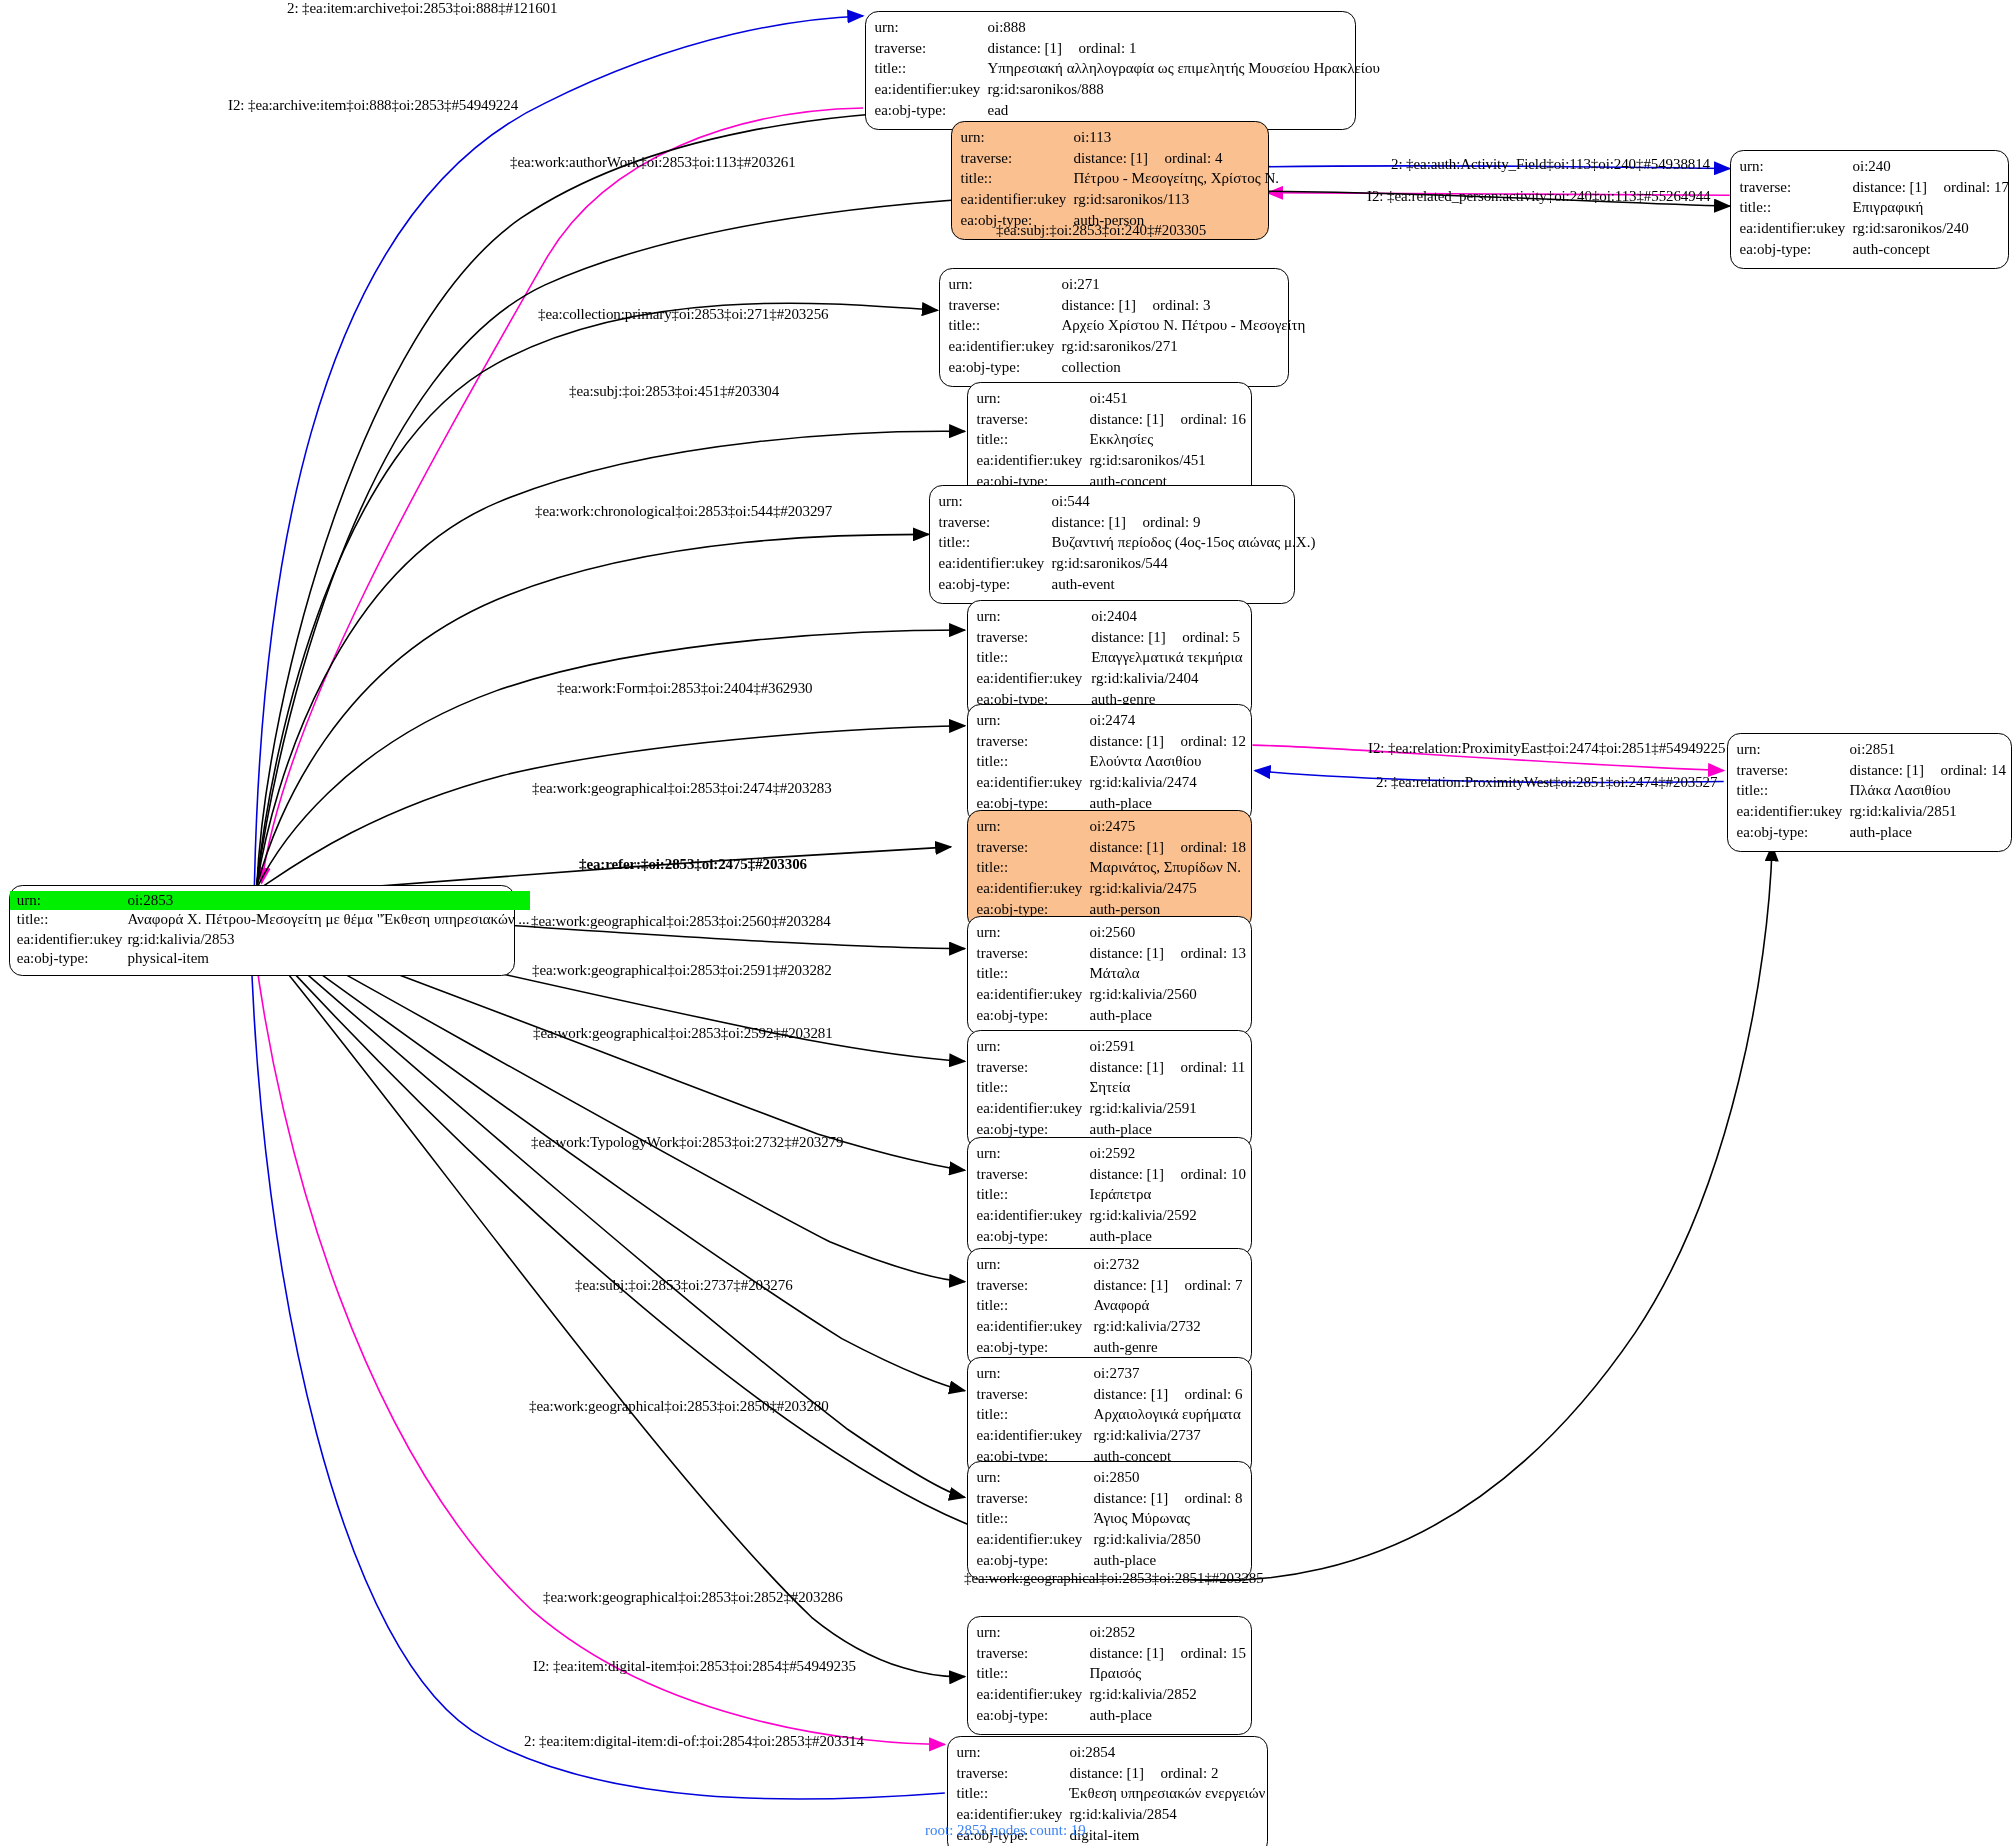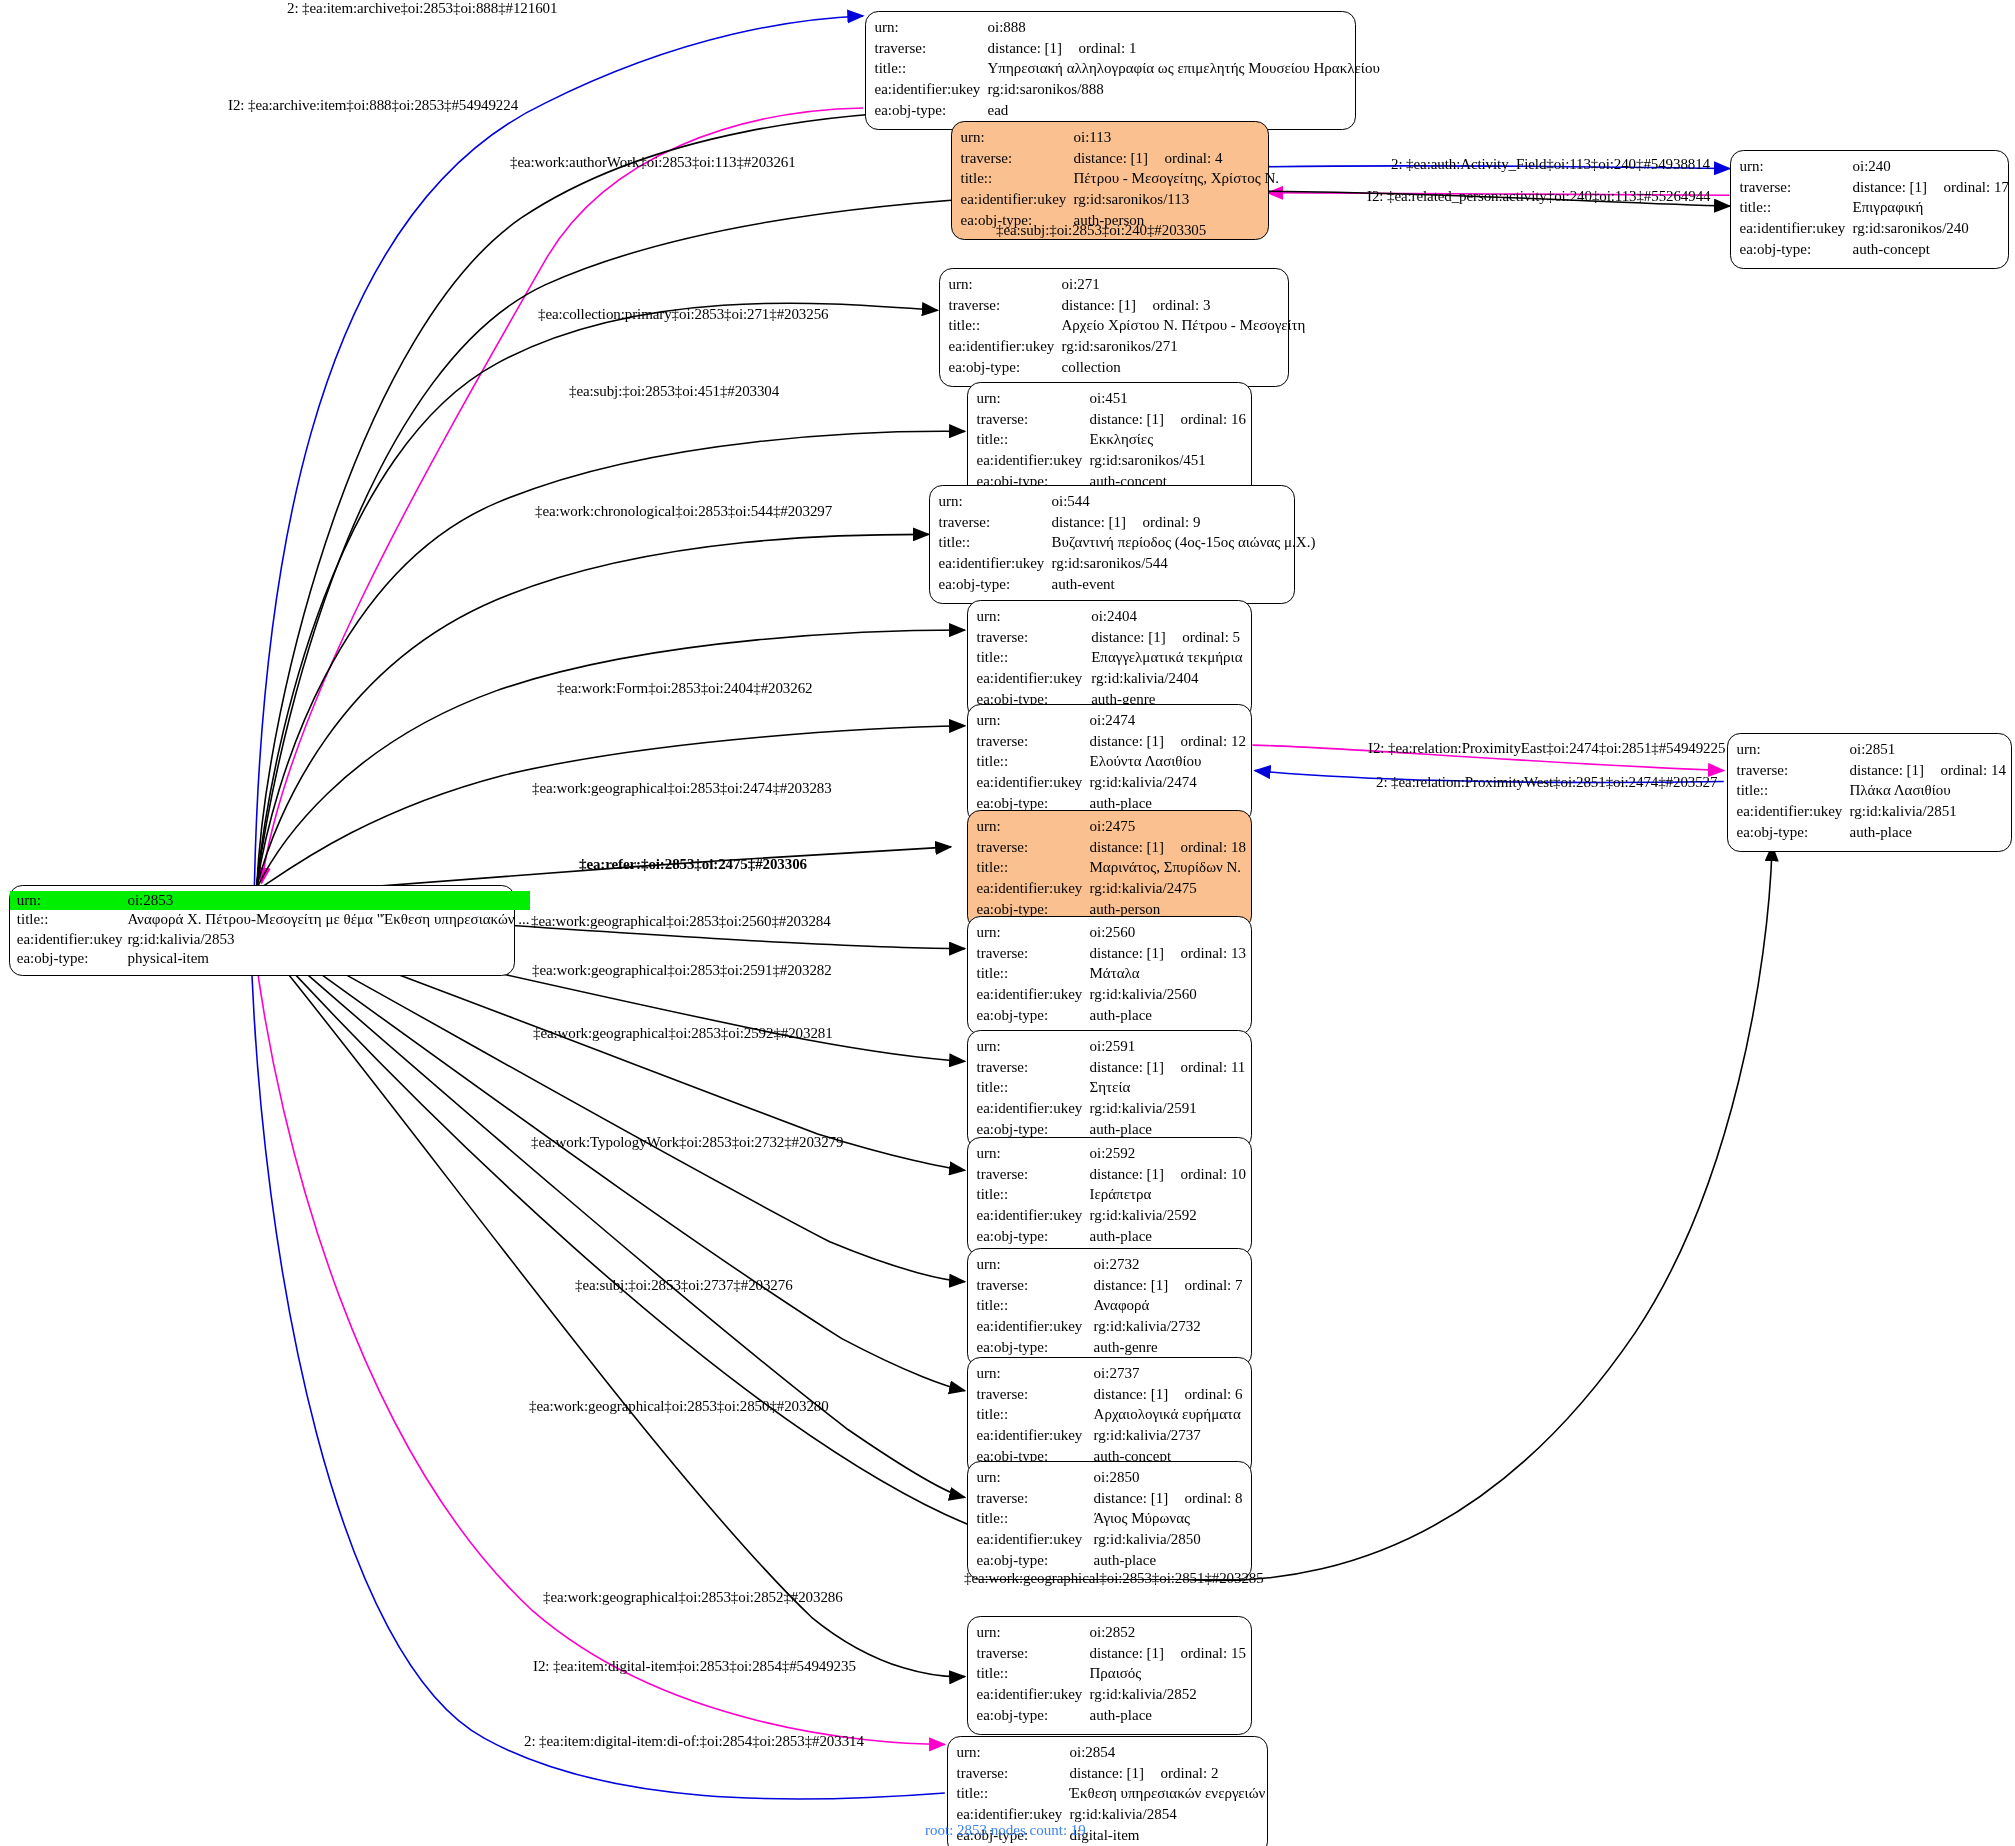--- a/index.html
+++ b/index.html
@@ -609,21 +609,21 @@
 
   <div class="elabel" style="left:287px;top:0px;">2: ‡ea:item:archive‡oi:2853‡oi:888‡#121601</div>
   <div class="elabel" style="left:228px;top:97px;">I2: ‡ea:archive:item‡oi:888‡oi:2853‡#54949224</div>
   <div class="elabel" style="left:510px;top:154px;">‡ea:work:authorWork‡oi:2853‡oi:113‡#203261</div>
   <div class="elabel" style="left:1391px;top:156px;">2: ‡ea:auth:Activity_Field‡oi:113‡oi:240‡#54938814</div>
   <div class="elabel" style="left:1367px;top:188px;">I2: ‡ea:related_person:activity‡oi:240‡oi:113‡#55264944</div>
   <div class="elabel" style="left:996px;top:222px;">‡ea:subj:‡oi:2853‡oi:240‡#203305</div>
   <div class="elabel" style="left:538px;top:306px;">‡ea:collection:primary‡oi:2853‡oi:271‡#203256</div>
   <div class="elabel" style="left:569px;top:383px;text-align:right;">‡ea:subj:‡oi:2853‡oi:451‡#203304</div>
   <div class="elabel" style="left:535px;top:503px;">‡ea:work:chronological‡oi:2853‡oi:544‡#203297</div>
-  <div class="elabel" style="left:557px;top:680px;">‡ea:work:Form‡oi:2853‡oi:2404‡#203262</div>
+  <div class="elabel" style="left:557px;top:680px;">‡ea:work:Form‡oi:2853‡oi:2404‡#362930</div>
   <div class="elabel" style="left:532px;top:780px;">‡ea:work:geographical‡oi:2853‡oi:2474‡#203283</div>
   <div class="elabel" style="left:1368px;top:740px;">I2: ‡ea:relation:ProximityEast‡oi:2474‡oi:2851‡#54949225</div>
   <div class="elabel" style="left:1376px;top:774px;">2: ‡ea:relation:ProximityWest‡oi:2851‡oi:2474‡#203527</div>
   <div class="elabel" style="left:579px;top:856px;font-weight:bold;">‡ea:refer:‡oi:2853‡oi:2475‡#203306</div>
   <div class="elabel" style="left:531px;top:913px;">‡ea:work:geographical‡oi:2853‡oi:2560‡#203284</div>
   <div class="elabel" style="left:532px;top:962px;">‡ea:work:geographical‡oi:2853‡oi:2591‡#203282</div>
   <div class="elabel" style="left:533px;top:1025px;">‡ea:work:geographical‡oi:2853‡oi:2592‡#203281</div>
   <div class="elabel" style="left:531px;top:1134px;">‡ea:work:TypologyWork‡oi:2853‡oi:2732‡#203279</div>
   <div class="elabel" style="left:575px;top:1277px;">‡ea:subj:‡oi:2853‡oi:2737‡#203276</div>
   <div class="elabel" style="left:529px;top:1398px;">‡ea:work:geographical‡oi:2853‡oi:2850‡#203280</div>

